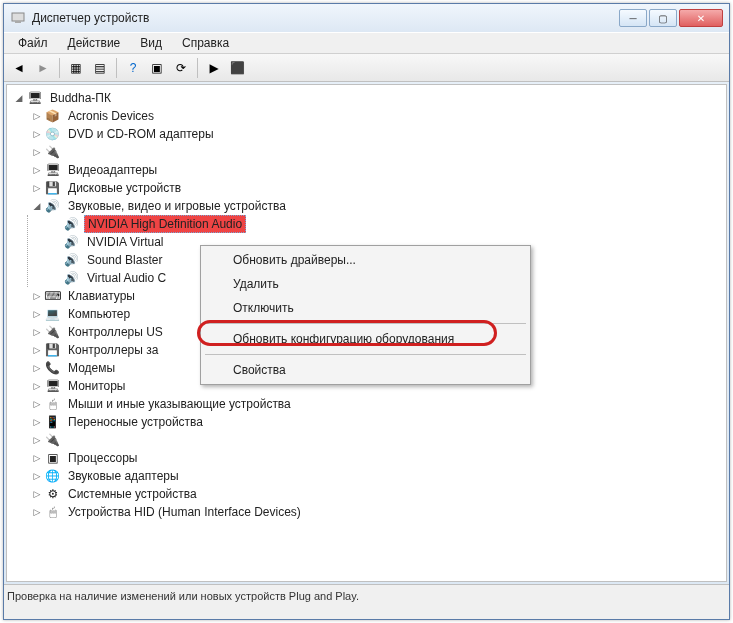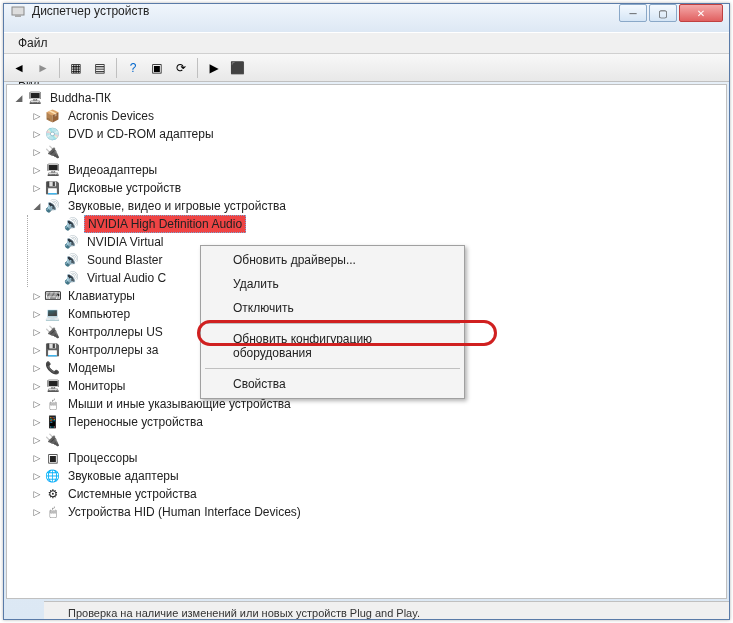--- a/index.html
+++ b/index.html
@@ -1,39 +1,39 @@
 <!DOCTYPE html>
 <html><head>
 <meta charset="utf-8">
 <style>
 * { box-sizing: border-box; margin: 0; padding: 0; font-family: "Segoe UI", Tahoma, sans-serif; }
 body { background: #fff; width: 733px; height: 623px; overflow: hidden; position: relative; }
 .window { width: 727px; height: 617px; margin: 3px; border: 1px solid #5a7ba8; background: linear-gradient(#e8f0f8, #dce8f4); box-shadow: 0 0 3px rgba(0,0,0,0.3); display: flex; flex-direction: column; }
-.titlebar { height: 28px; display: flex; padding: 0 6px; background: linear-gradient(#f0f6fc, #dde8f4); }
+.titlebar { height: 28px; display: flex; align-items: center; padding: 0 6px; background: linear-gradient(#f0f6fc, #dde8f4); }
 .titlebar-icon { width: 16px; height: 16px; margin-right: 6px; display:inline-flex;align-items:center;justify-content:center;}
 .titlebar-text { font-size: 12px; color: #222; flex: 1; }
 .winbtns { display: flex; gap: 2px; }
 .winbtn { width: 28px; height: 18px; border: 1px solid #8aa8c8; border-radius: 2px; background: linear-gradient(#f5faff,#d5e5f5); display:flex;align-items:center;justify-content:center;font-size:10px;color:#333;cursor:pointer;}
 .winbtn.close { width: 44px; background: linear-gradient(#f5aaaa,#e06060); border-color:#c04040; color:#fff;}
-.menubar { height: 22px; background:#f0f0f0; border-top:1px solid #fff; border-bottom:1px solid #d0d0d0; display:flex; padding:0 4px;flex-direction:column; }
+.menubar { height: 22px; background:#f0f0f0; border-top:1px solid #fff; border-bottom:1px solid #d0d0d0; display:flex; padding:0 4px; }
 .menuitem { padding: 3px 10px; font-size:12px; color:#222; cursor:pointer; }
 .toolbar { height: 28px; background: linear-gradient(#f8f8f8,#e8e8e8); border-bottom:1px solid #c0c0c0; display:flex; align-items:center; padding:0 4px; gap:2px; }
 .tbbtn { width:22px; height:22px; display:flex;align-items:center;justify-content:center;border:1px solid transparent;cursor:pointer;font-size:12px;}
 .tbsep { width:1px; height:20px; background:#c0c0c0; margin:0 3px; }
 .content { flex:1; background:#fff; border:1px solid #c0c0c0; margin:2px; overflow:auto; padding:4px 2px; position:relative;}
 .tree { font-size:12px; color:#222; }
 .node { display:flex; align-items:center; height:18px; padding-left:4px; white-space:nowrap;}
 .exp { width:12px; height:12px; display:inline-flex;align-items:center;justify-content:center;font-size:9px;color:#666;cursor:pointer;margin-right:2px;}
 .nicon { width:16px; height:16px; display:inline-flex;align-items:center;justify-content:center;margin-right:4px;font-size:12px;}
 .nlabel { padding:1px 3px; }
 .nlabel.selected { background:#ef4444; border:1px dotted #7aa8d8; }
 .children { padding-left:18px; }
 .guide { border-left:1px dotted #aaa; }
-.statusbar { height:18px; border-top:1px solid #c0c0c0; background:#f0f0f0; padding:5px 24px; font-size:11px; color:#333;margin-left:40px;}
-.ctxmenu { position:absolute; left:200px; top:245px; width:265px; background:#f4f4f4; border:1px solid #a0a0a0; box-shadow:2px 2px 4px rgba(0,0,0,0.3); padding:2px; z-index:10;}
+.statusbar { height:35px; border-top:1px solid #c0c0c0; background:#f0f0f0; padding:5px 3px; font-size:11px; color:#333;}
+.ctxmenu { position:absolute; left:200px; top:245px; width:331px; background:#f4f4f4; border:1px solid #a0a0a0; box-shadow:2px 2px 4px rgba(0,0,0,0.3); padding:2px; z-index:10;}
 .ctxitem { padding:5px 14px 5px 30px; font-size:12px; color:#222; cursor:pointer; position:relative;}
 .ctxsep { height:1px; background:#c0c0c0; margin:3px 2px; }
 .highlight { position:absolute; border:3px solid #d02020; border-radius:14px; pointer-events:none; z-index:11;}
 </style>
 </head>
 <body>
 
 <div class="window">
   <div class="titlebar">
     <span class="titlebar-icon">

